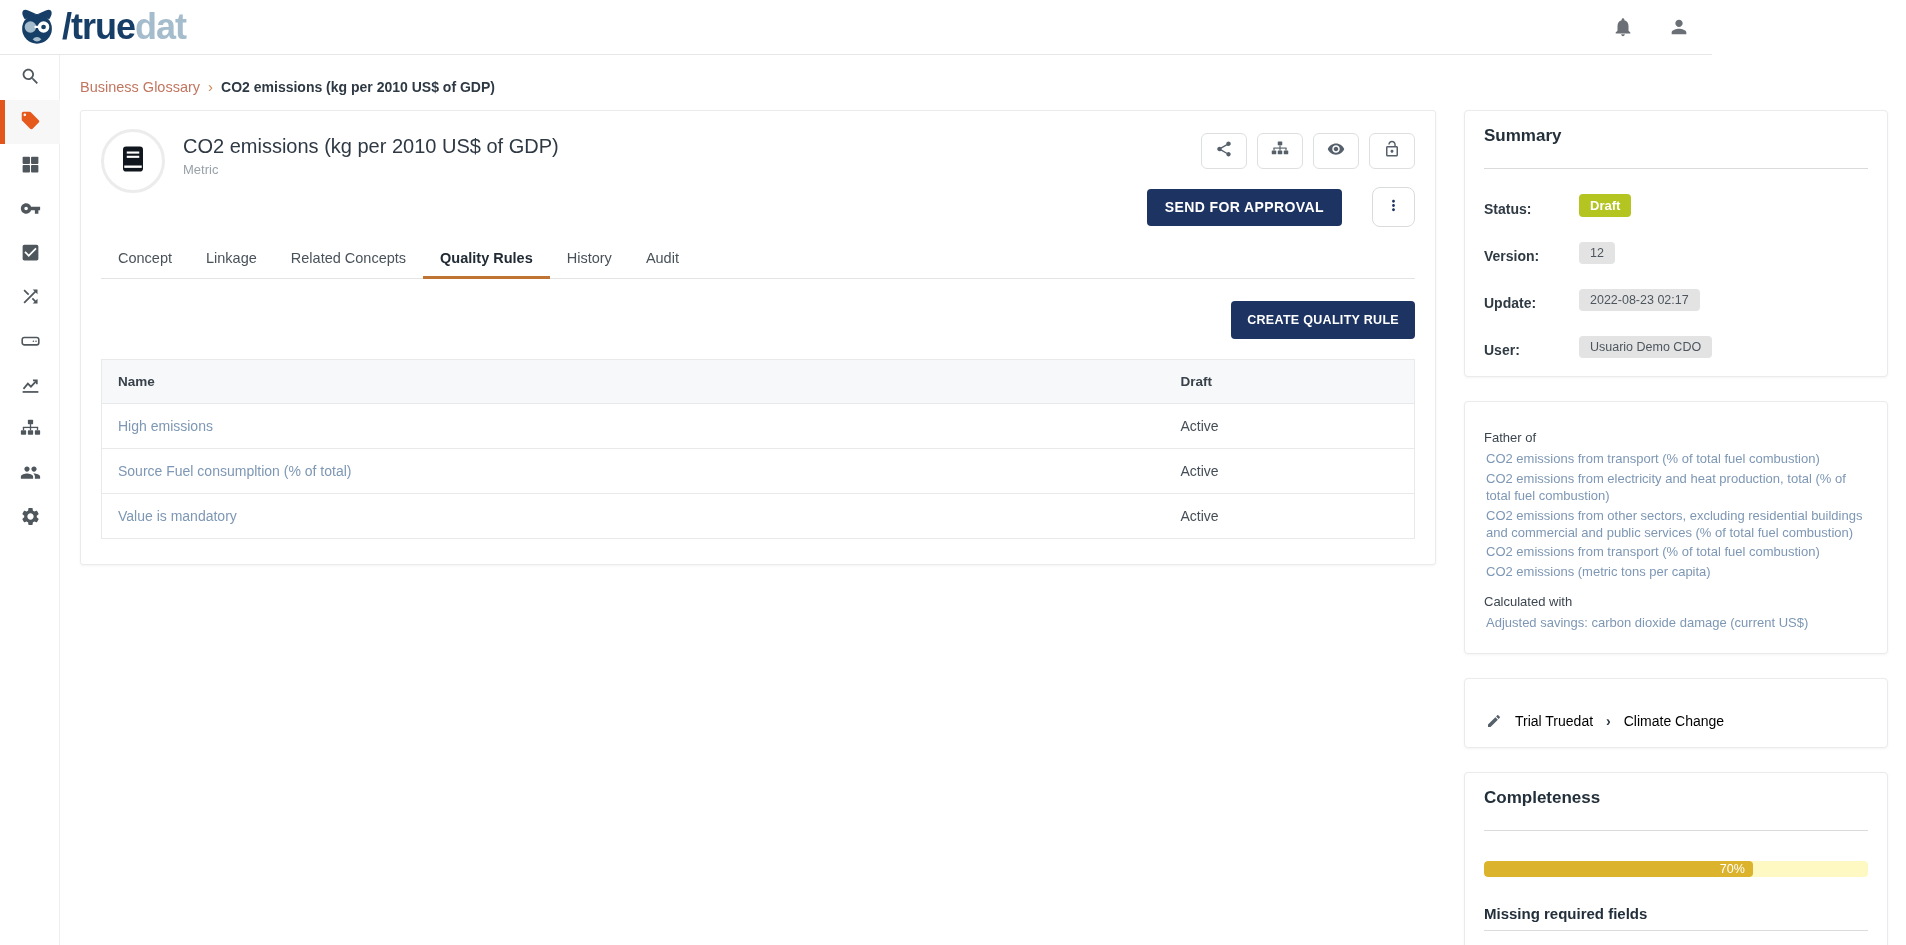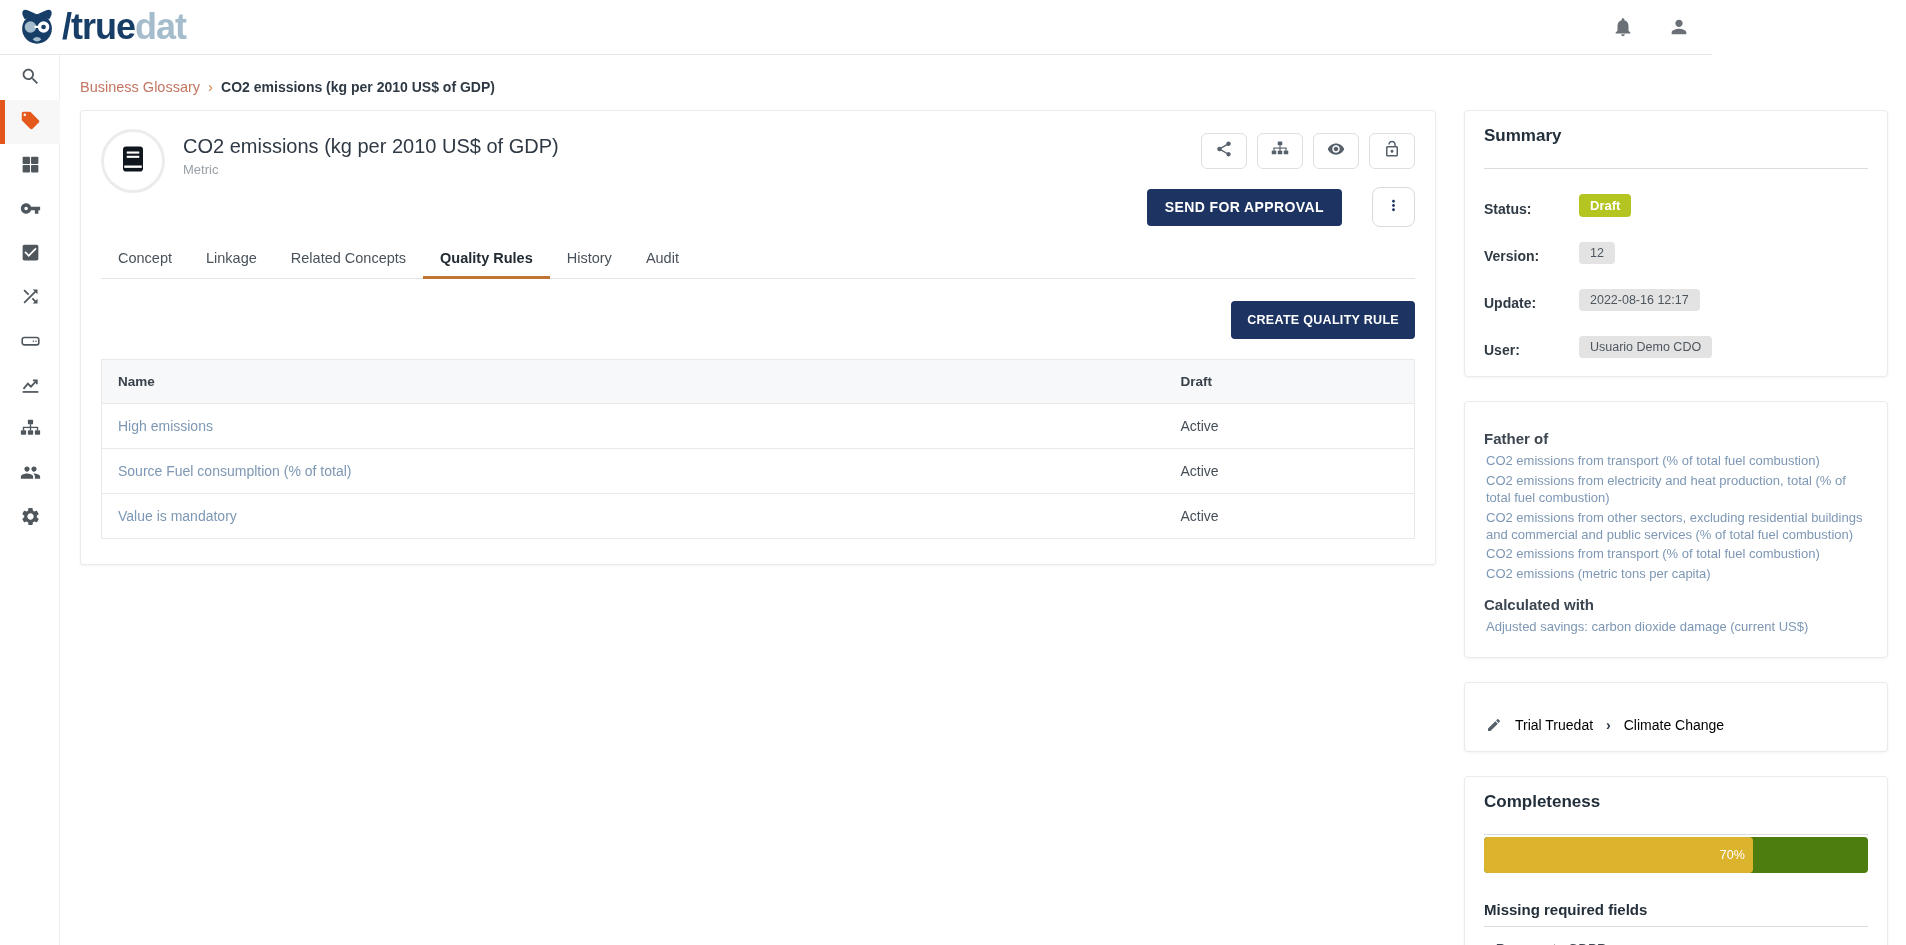--- a/index.html
+++ b/index.html
@@ -134,36 +134,36 @@
   
   .sum-row { display: flex; align-items: flex-end; margin-top: 25px; }
   .sum-label { width: 95px; font-size: 14px; font-weight: 700; color: #2f3a44; flex: 0 0 auto; }
   .badge {
     display: inline-block; border-radius: 4px; padding: 4px 11px; font-size: 12.5px; color: #4d565e;
     background: #e3e3e3;
   }
   .badge.draft { background: #b4c421; color: #fff; font-weight: 700; font-size: 13px; }
 
   
-  .rel-group-label { font-size: 15px; color: #3c4650; margin-top: 13px; font-weight: bold; }
+  .rel-group-label { font-size: 13px; color: #3c4650; margin-top: 13px; }
   .rel-links { margin-top: 6px; }
   .rel-link {
     display: block; color: #7d97b4; font-size: 13px; line-height: 1.3;
     padding-left: 2px; margin-bottom: 3px; cursor: pointer; text-decoration: none;
   }
 
   
   .tax-row { display: flex; align-items: center; gap: 13px; margin-top: 19px; padding-left: 2px; }
   .edit-icon { color: #56606a; width: 16px; height: 16px; cursor: pointer; }
   .tax-link { color: #000000; font-size: 14px; font-weight: 400; cursor: pointer; }
   .tax-sep { color: #2e3944; font-weight: 700; font-size: 14px; }
 
   
   .progress-track {
-    margin-top: 2px; height: 36px; background: #4d7c0f; border-radius: 4px; overflow: hidden;
+    margin-top: 30px; height: 16px; background: #fef9c3; border-radius: 4px; overflow: hidden;
   }
   .progress-fill {
     height: 100%; background: #dcb32d; border-radius: 4px;
     display: flex; align-items: center; justify-content: flex-end;
     color: #fff; font-size: 12.5px; padding-right: 8px;
   }
   .missing-title { margin-top: 28px; }
   .missing-item { display: flex; align-items: center; gap: 7px; margin-top: 13px; font-size: 13.5px; color: #3c4650; }
   .missing-chevron { color: #d0612c; font-weight: 700; font-size: 14px; }
 </style>
@@ -377,21 +377,21 @@
     <div class="sum-row">
       <span class="sum-label">Status:</span>
       <span class="badge draft">Draft</span>
     </div>
     <div class="sum-row">
       <span class="sum-label">Version:</span>
       <span class="badge">12</span>
     </div>
     <div class="sum-row">
       <span class="sum-label">Update:</span>
-      <span class="badge">2022-08-16 12:17</span>
+      <span class="badge">2022-08-23 02:17</span>
     </div>
     <div class="sum-row">
       <span class="sum-label">User:</span>
       <span class="badge">Usuario Demo CDO</span>
     </div>
   </div>
 
   <div class="panel">
     <div class="rel-group-label">Father of</div>
     <div class="rel-links">

